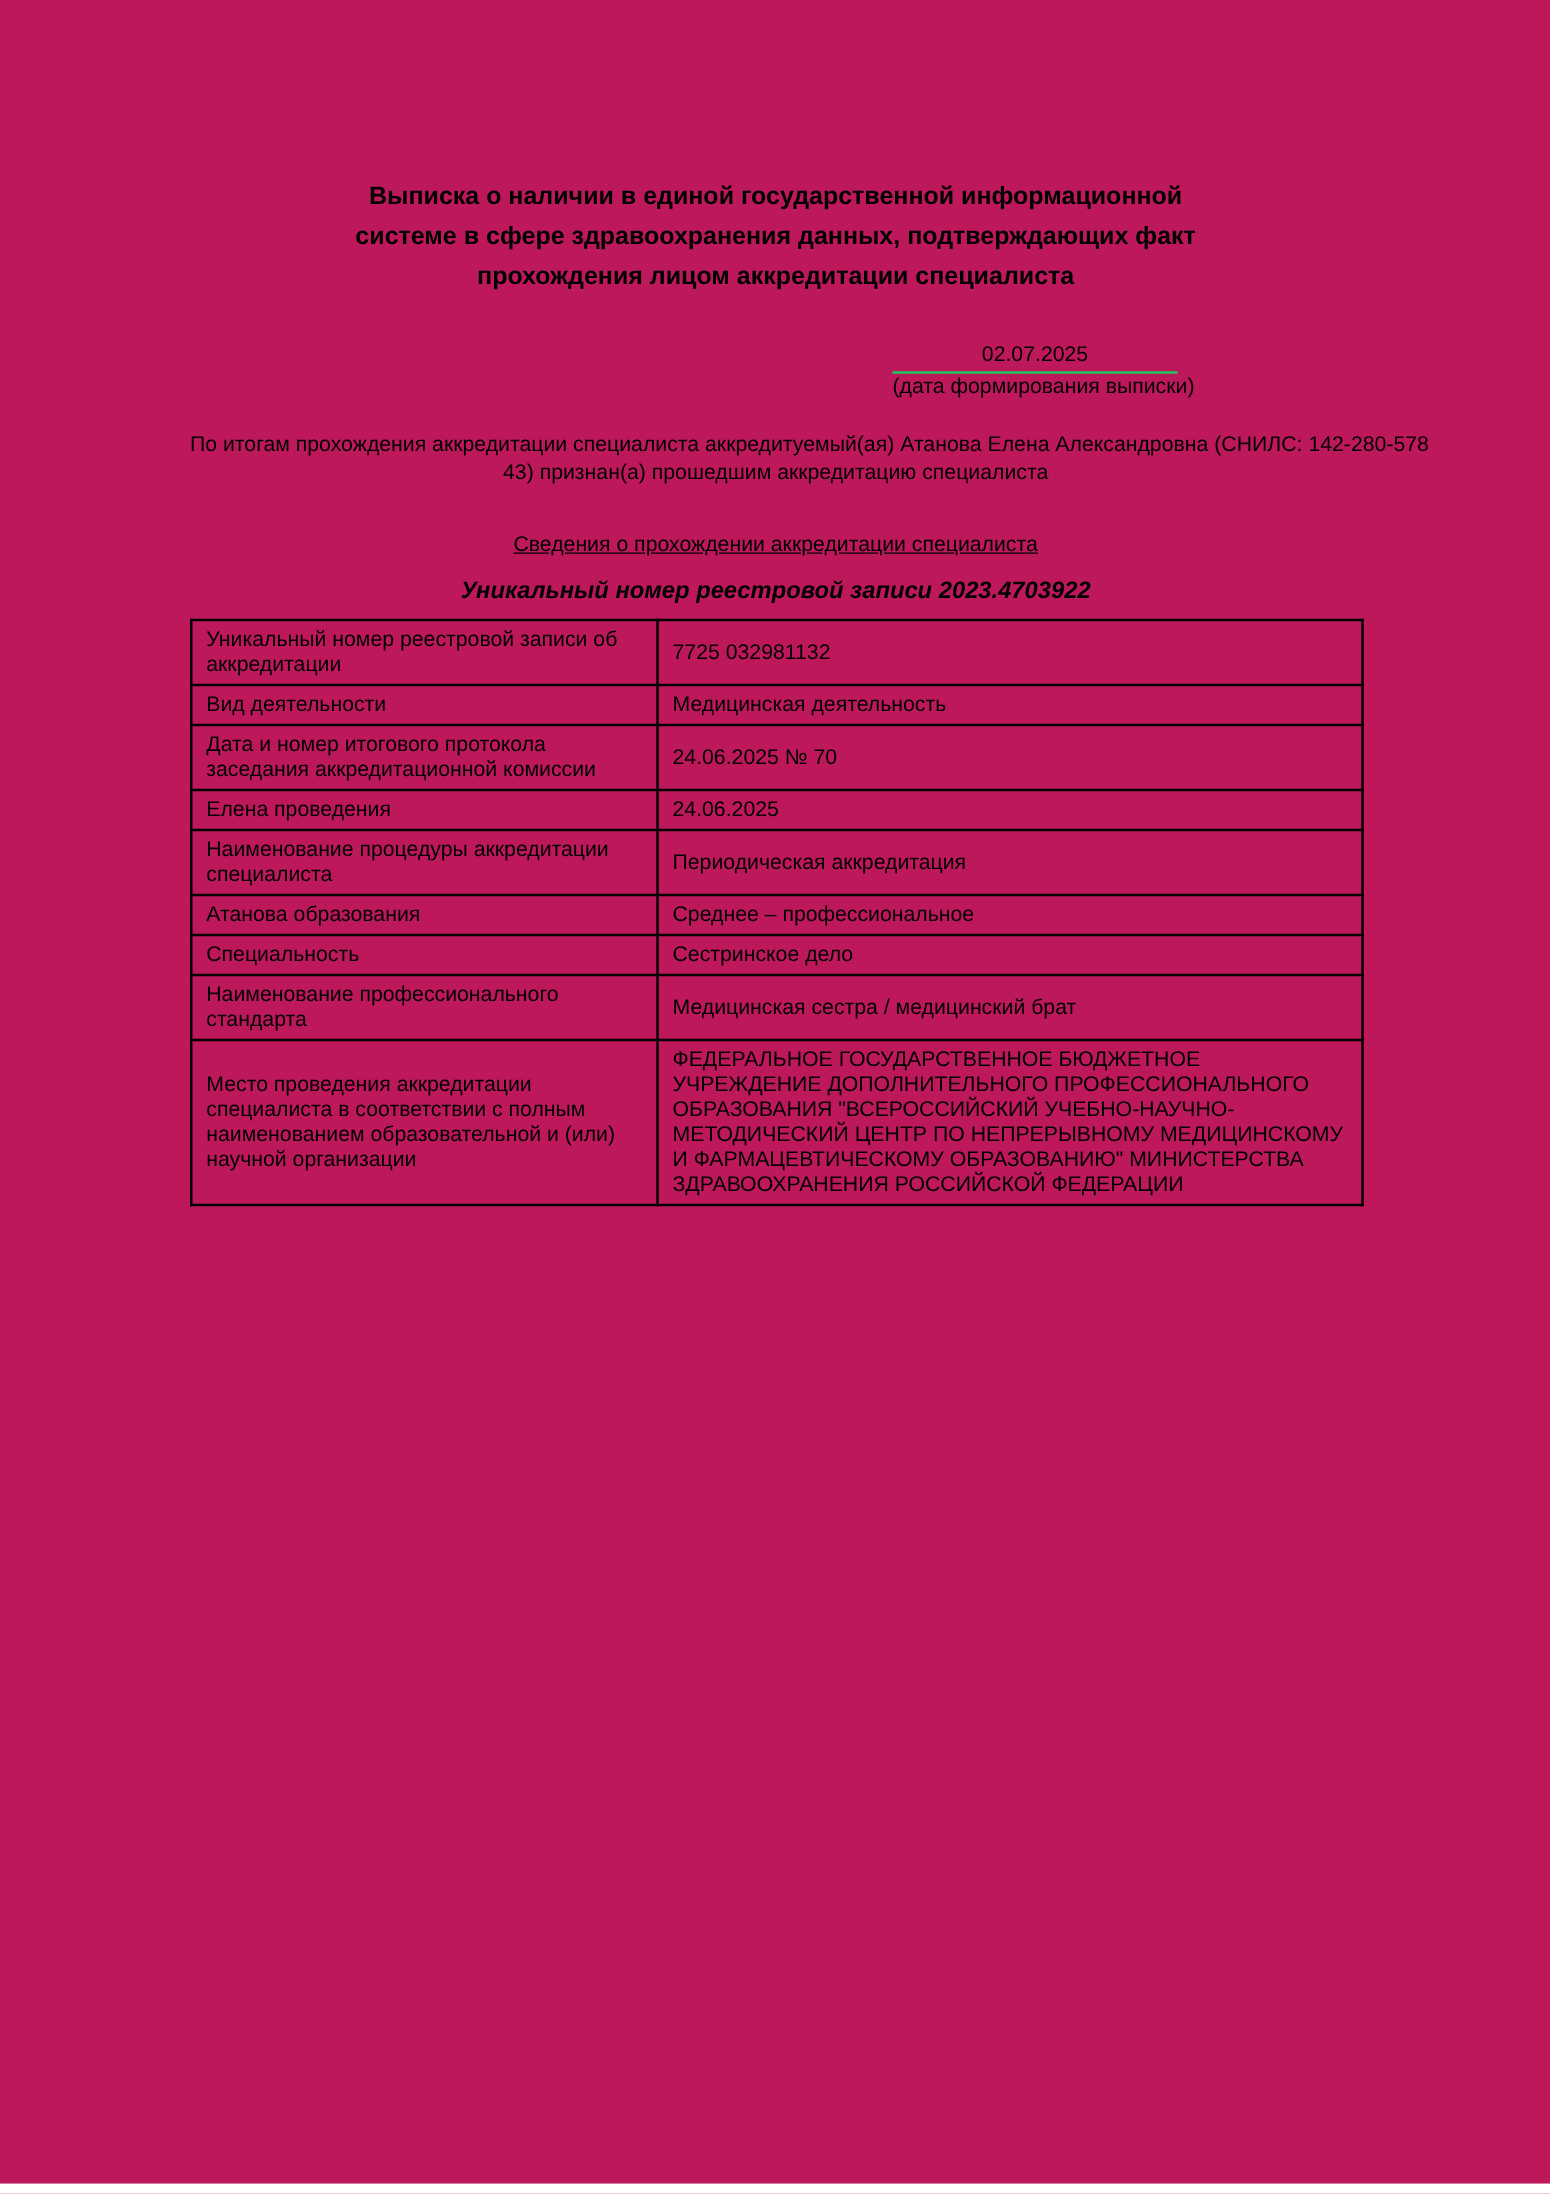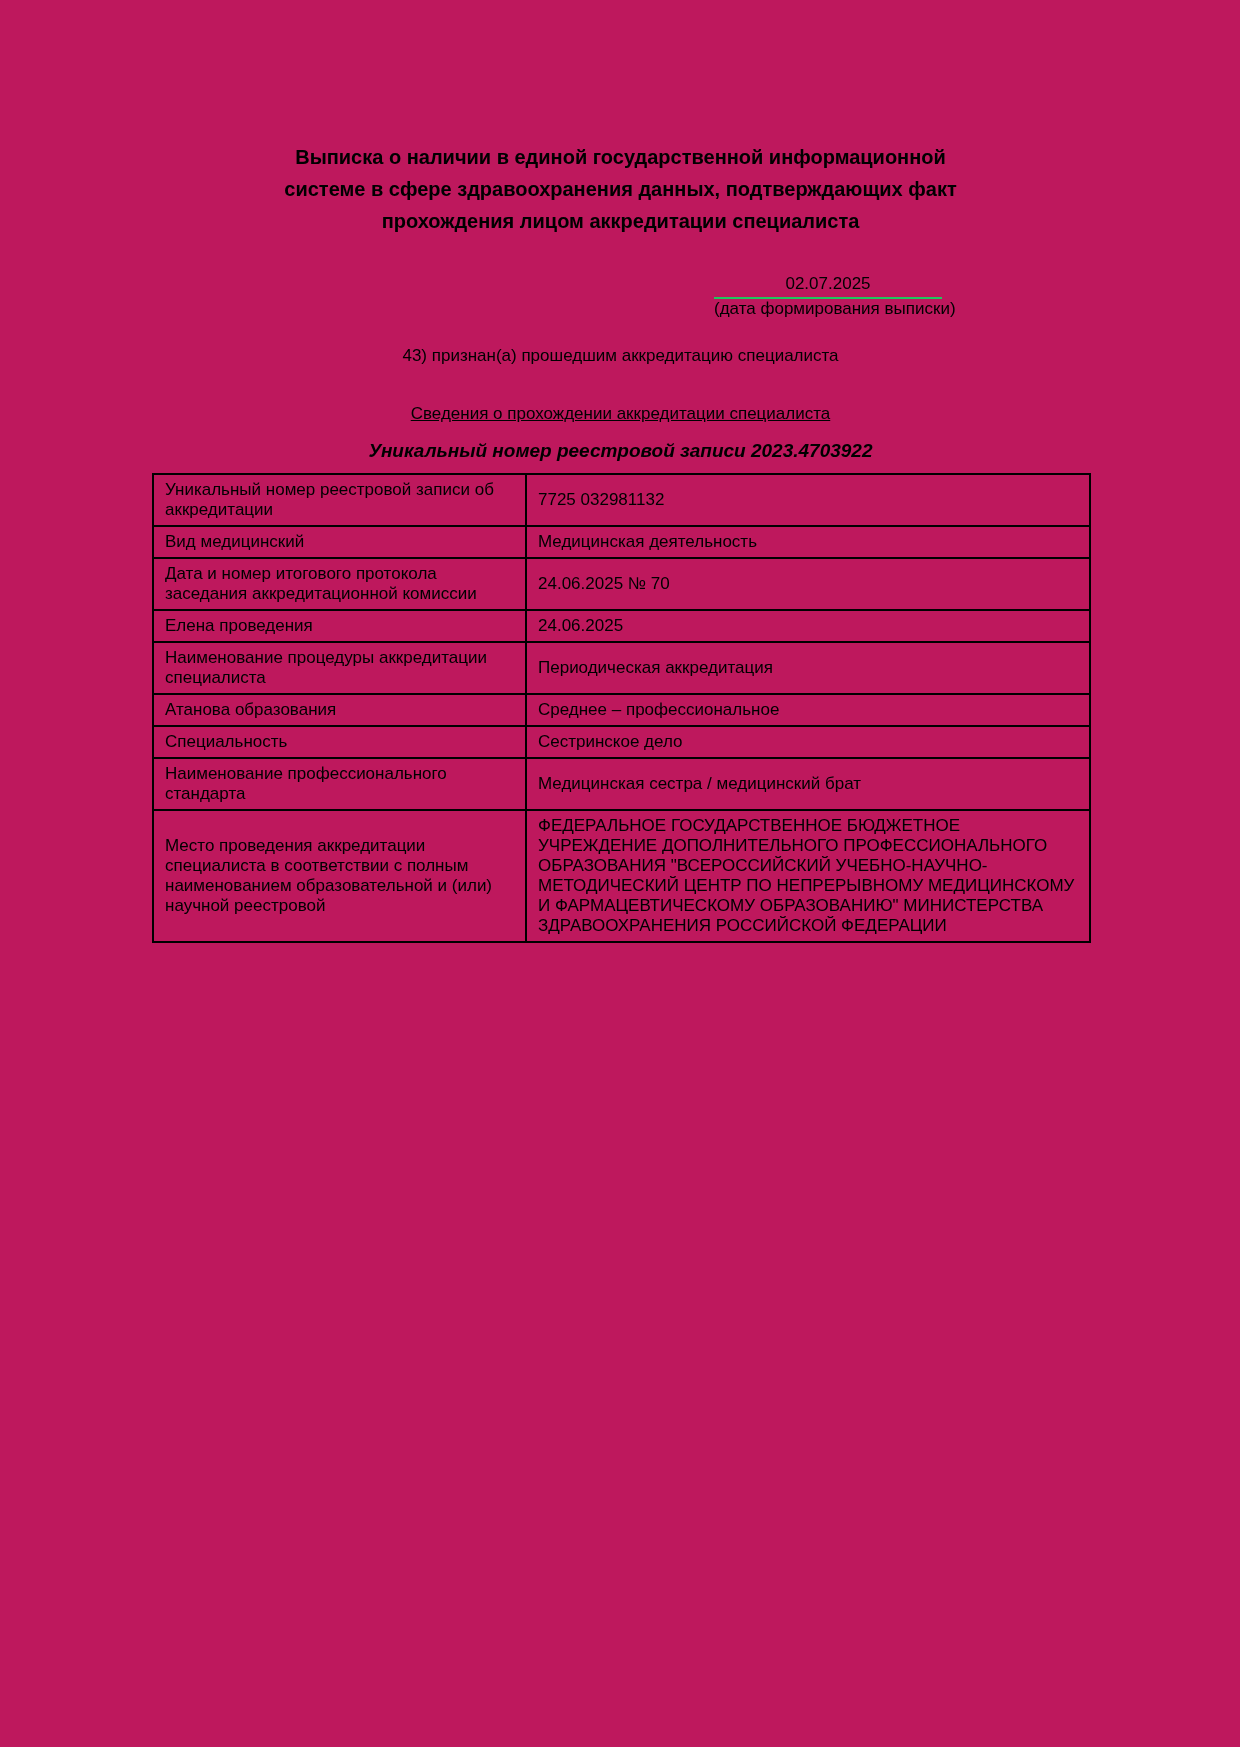--- a/index.html
+++ b/index.html
@@ -97,39 +97,40 @@
       <div>системе в сфере здравоохранения данных, подтверждающих факт</div>
       <div>прохождения лицом аккредитации специалиста</div>
     </div>
 
     <div class="date-block">
       <div class="date-value">02.07.2025</div>
       <div class="date-caption">(дата формирования выписки)</div>
     </div>
 
     <div class="intro">
+      <div>По итогам прохождения аккредитации специалиста аккредитуемый(ая) Атанова Елена Александровна (СНИЛС: 142-280-578</div>
       <div>43) признан(а) прошедшим аккредитацию специалиста</div>
     </div>
 
     <div class="section-heading">Сведения о прохождении аккредитации специалиста</div>
 
     <div class="registry-heading">Уникальный номер реестровой записи 2023.4703922</div>
 
     <table class="acc">
       <colgroup>
         <col style="width:373px">
         <col style="width:564px">
       </colgroup>
       <tbody>
         <tr>
           <td>Уникальный номер реестровой записи об аккредитации</td>
           <td>7725 032981132</td>
         </tr>
         <tr>
-          <td>Вид медицинский</td>
+          <td>Вид деятельности</td>
           <td>Медицинская деятельность</td>
         </tr>
         <tr>
           <td>Дата и номер итогового протокола заседания аккредитационной комиссии</td>
           <td>24.06.2025 № 70</td>
         </tr>
         <tr>
           <td>Елена проведения</td>
           <td>24.06.2025</td>
         </tr>
@@ -143,20 +144,20 @@
         </tr>
         <tr>
           <td>Специальность</td>
           <td>Сестринское дело</td>
         </tr>
         <tr>
           <td>Наименование профессионального стандарта</td>
           <td>Медицинская сестра / медицинский брат</td>
         </tr>
         <tr>
-          <td>Место проведения аккредитации специалиста в соответствии с полным наименованием образовательной и (или) научной реестровой</td>
+          <td>Место проведения аккредитации специалиста в соответствии с полным наименованием образовательной и (или) научной организации</td>
           <td>ФЕДЕРАЛЬНОЕ ГОСУДАРСТВЕННОЕ БЮДЖЕТНОЕ УЧРЕЖДЕНИЕ ДОПОЛНИТЕЛЬНОГО ПРОФЕССИОНАЛЬНОГО ОБРАЗОВАНИЯ "ВСЕРОССИЙСКИЙ УЧЕБНО-НАУЧНО-МЕТОДИЧЕСКИЙ ЦЕНТР ПО НЕПРЕРЫВНОМУ МЕДИЦИНСКОМУ И ФАРМАЦЕВТИЧЕСКОМУ ОБРАЗОВАНИЮ" МИНИСТЕРСТВА ЗДРАВООХРАНЕНИЯ РОССИЙСКОЙ ФЕДЕРАЦИИ</td>
         </tr>
       </tbody>
     </table>
 
   </div>
 </div>
 
 </body></html>

